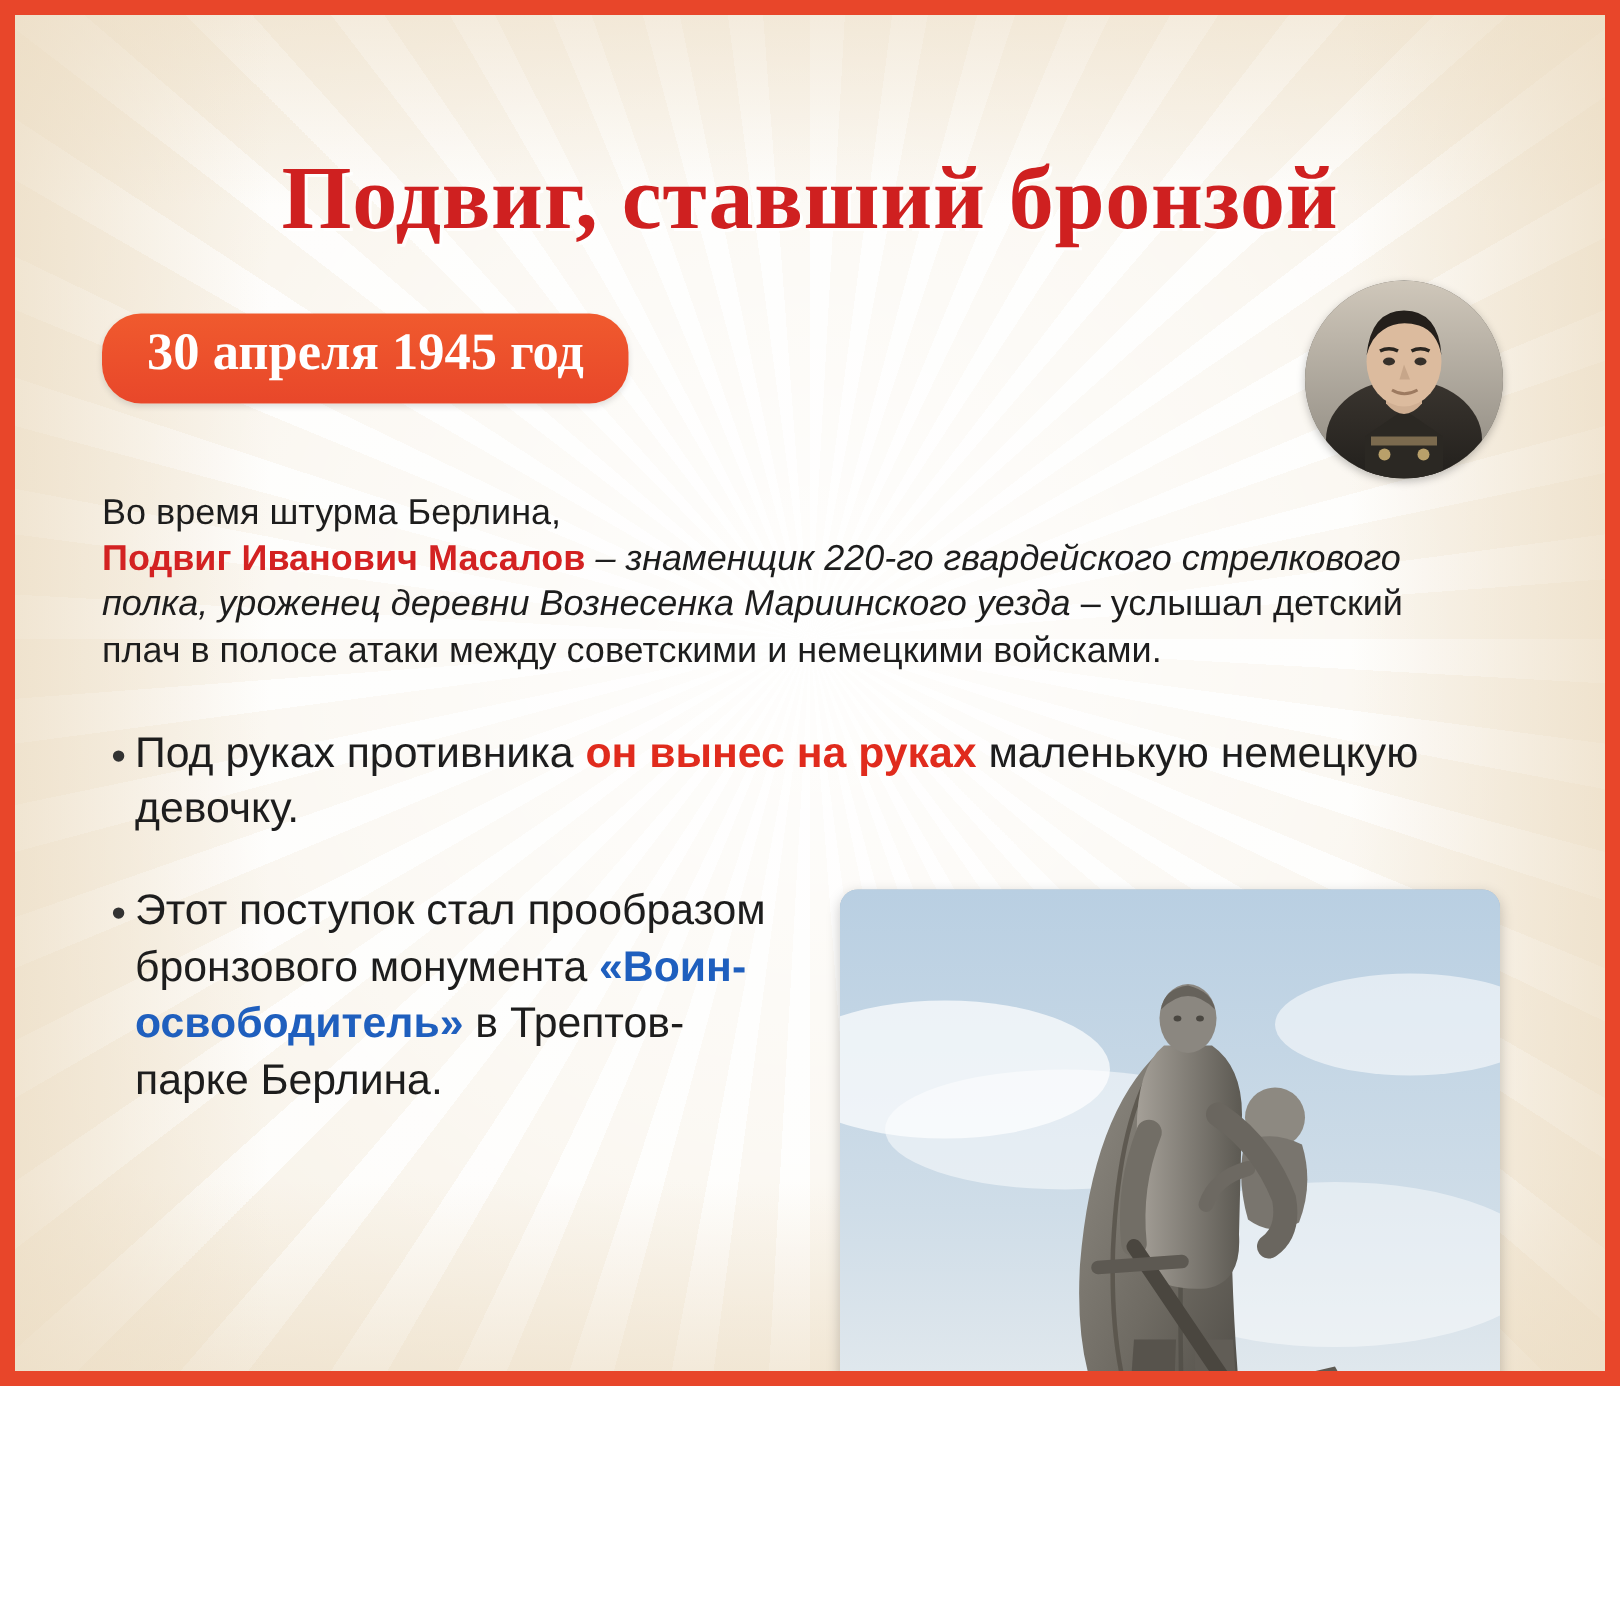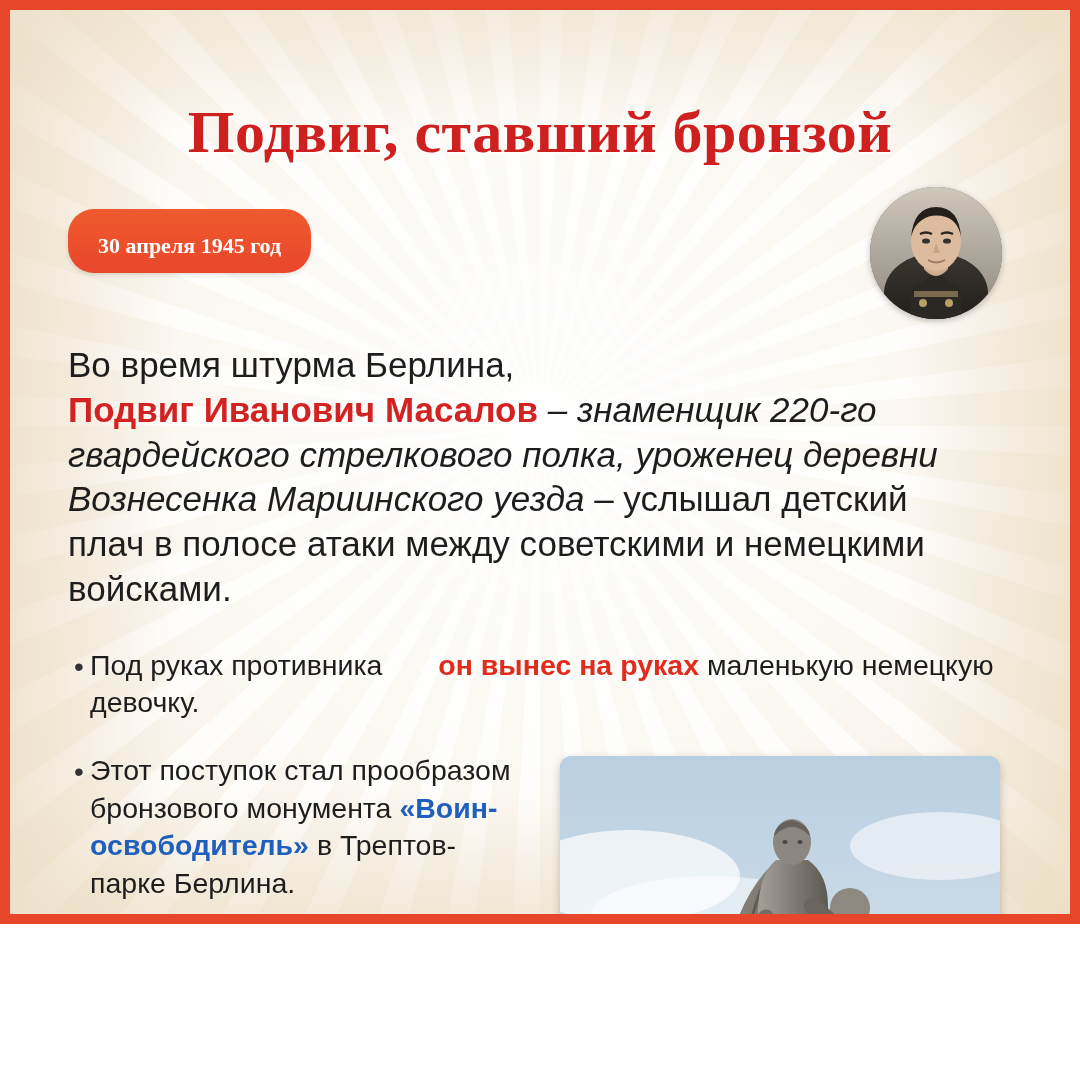--- a/index.html
+++ b/index.html
@@ -93,44 +93,44 @@
     align-items: flex-start;
     justify-content: space-between;
   }
 
   .date-badge {
     display: inline-block;
     background: linear-gradient(180deg, #f05a2e 0%, #e8472a 100%);
     color: #ffffff;
     font-family: "Liberation Serif", serif;
     font-weight: bold;
-    font-size: 22px;
-    padding: 24px 30px 14px 30px;
+    font-size: 35px;
+    padding: 6px 30px 14px 30px;
     border-radius: 26px;
     box-shadow: 0 2px 4px rgba(0,0,0,0.12);
     white-space: nowrap;
   }
 
   .portrait {
     width: 132px;
     height: 132px;
     border-radius: 50%;
     margin-top: -22px;
     margin-right: 10px;
     overflow: hidden;
     position: relative;
     background: #6e6a62;
     box-shadow: 0 2px 6px rgba(0,0,0,0.25);
     flex: 0 0 auto;
   }
   .portrait svg { display: block; width: 100%; height: 100%; }
 
   .lead {
-    margin-top: 24px;
-    font-size: 35px;
+    margin-top: 8px;
+    font-size: 24px;
     line-height: 1.28;
     color: #1d1d1d;
     max-width: 925px;
   }
   .lead .name {
     color: #d32222;
     font-weight: bold;
   }
   .lead .ital {
     font-style: italic;
@@ -151,21 +151,21 @@
     line-height: 1.3;
     color: #333;
     text-align: center;
     padding-top: 2px;
   }
   .btext {
     font-size: 28.5px;
     line-height: 1.32;
     color: #1d1d1d;
   }
-  .hl-red { color: #e02b1d; font-weight: bold; margin-left: 48px; }
+  .hl-red { color: #e02b1d; font-weight: bold; }
   .hl-blue { color: #1f5fbe; font-weight: bold; }
 
   .lower {
     display: flex;
     align-items: flex-start;
     justify-content: space-between;
   }
   .lower .bullet { max-width: 460px; }
 
   .photo {

